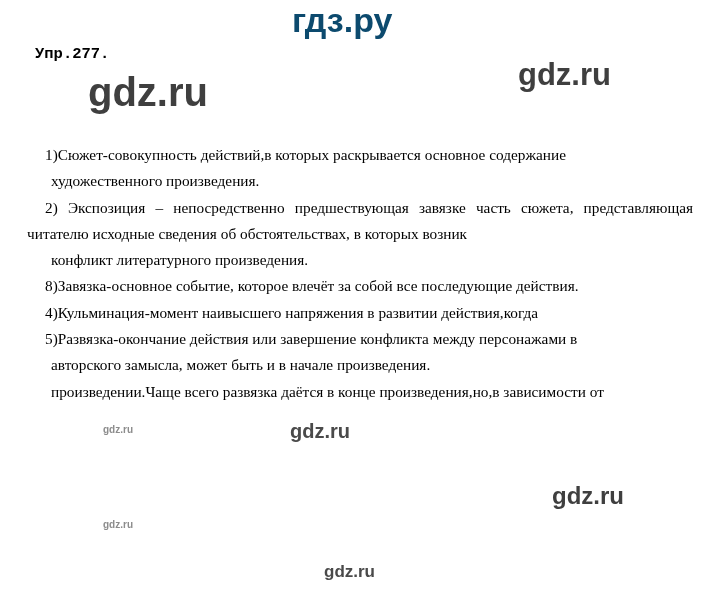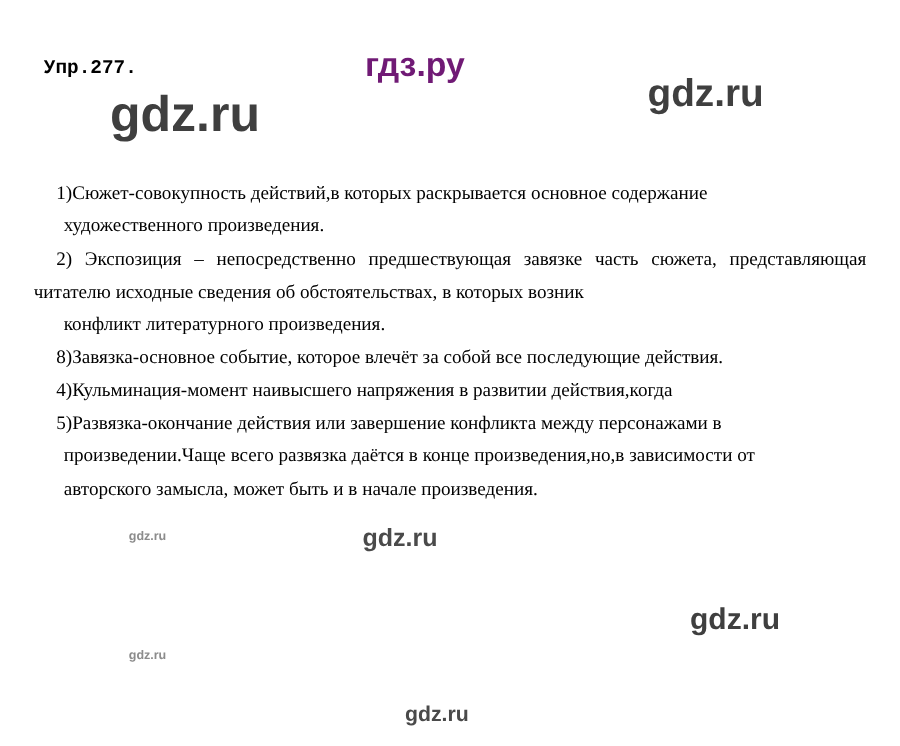--- a/index.html
+++ b/index.html
@@ -27,23 +27,22 @@
     font-family: "Liberation Sans", sans-serif;
     color: #4a4a4a;
     font-weight: 700;
     white-space: nowrap;
     pointer-events: none;
     user-select: none;
   }
   .wm-top {
     left: 292px;
     top: 1px;
-    font-size: 27px;
-    color: #701a75;
-    margin-top: 36px;
+    font-size: 34px;
+    color: #0c4a6e;
   }
   .wm-big-left {
     left: 88px;
     top: 70px;
     font-size: 40px;
     color: #3f3f3f;
   }
   .wm-big-right {
     left: 518px;
     top: 57px;
@@ -127,22 +126,22 @@
   <div class="exercise-title">Упр.277.</div>
 
   <div class="body-text">
     <p class="para indent">1)Сюжет-совокупность действий,в которых раскрывается основное содержание</p>
     <p class="para indent2 nojust">художественного произведения.</p>
     <p class="para indent">2) Экспозиция – непосредственно предшествующая завязке часть сюжета, представляющая читателю исходные сведения об обстоятельствах, в которых возник</p>
     <p class="para indent2 nojust">конфликт литературного произведения.</p>
     <p class="para indent">8)Завязка-основное событие, которое влечёт за собой все последующие действия.</p>
     <p class="para indent">4)Кульминация-момент наивысшего напряжения в развитии действия,когда</p>
     <p class="para indent">5)Развязка-окончание действия или завершение конфликта между персонажами в</p>
+    <p class="para indent2 nojust">авторского замысла, может быть и в начале произведения.</p>
     <p class="para indent2">произведении.Чаще всего развязка даётся в конце произведения,но,в зависимости от</p>
-    <p class="para indent2 nojust">авторского замысла, может быть и в начале произведения.</p>
   </div>
 
   <div class="wm wm-mid-left">gdz.ru</div>
   <div class="wm wm-mid-center">gdz.ru</div>
   <div class="wm wm-right-low">gdz.ru</div>
   <div class="wm wm-low-left">gdz.ru</div>
   <div class="wm wm-bottom">gdz.ru</div>
 
 </div>
 

